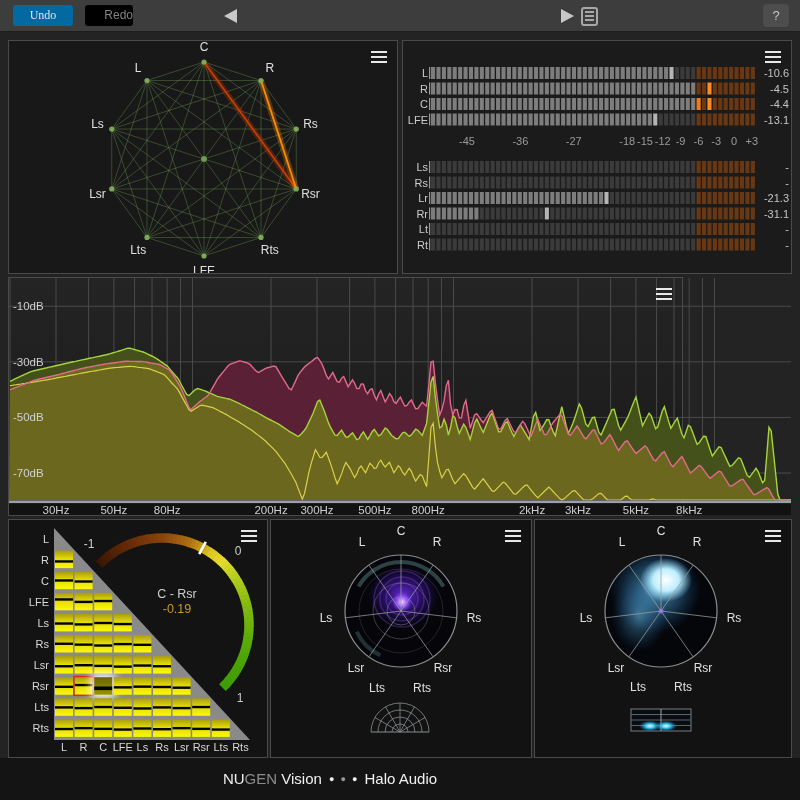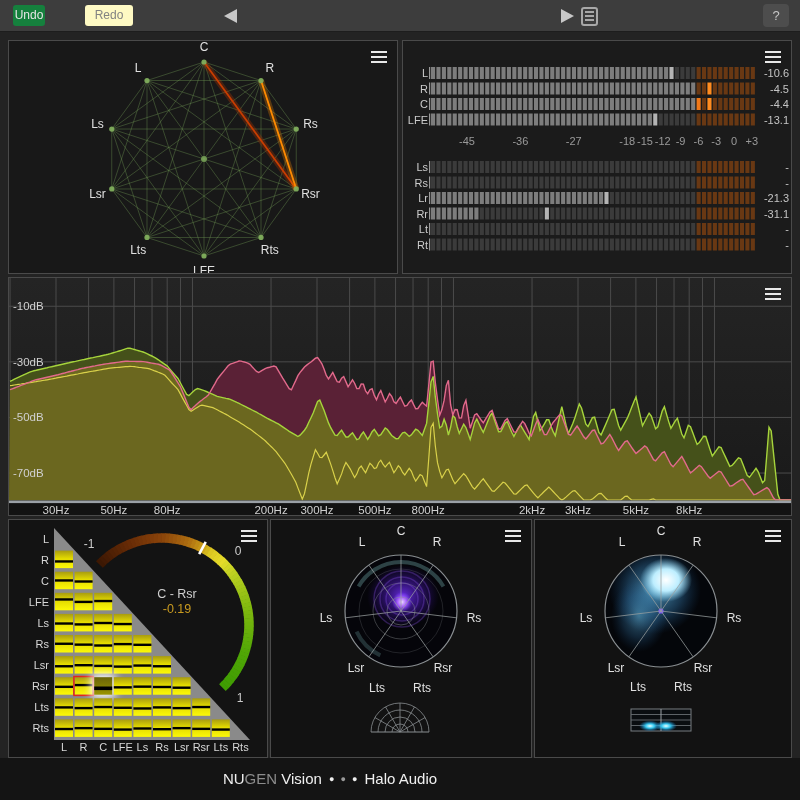--- a/index.html
+++ b/index.html
@@ -1,32 +1,32 @@
 <!DOCTYPE html>
 <html><head>
 <meta charset="utf-8">
 <style>
   html,body{margin:0;padding:0;background:#252525;width:800px;height:800px;overflow:hidden;
     font-family:"Liberation Sans",sans-serif;-webkit-font-smoothing:antialiased;}
   #app{position:relative;width:800px;height:800px;background:#232323;}
   
   #toolbar{position:absolute;left:0;top:0;width:800px;height:31px;background:#3d3d3d;border-bottom:1px solid #1d1d1d;}
   .tbtn{position:absolute;top:5px;height:21px;border-radius:3px;font-size:12px;line-height:21px;text-align:center;cursor:default;}
-  #undo-btn{left:13px;width:32px;background:#15803d;color:#e4e4e4;}
-  #redo-btn{left:85px;width:48px;background:#fef9c3;color:#828282;}
+  #undo-btn{left:13px;width:60px;background:#0369a1;color:#e4e4e4;font-family:Liberation Serif, serif;}
+  #redo-btn{left:85px;width:48px;background:#000000;color:#828282;text-align:right;}
   #help-btn{left:763px;top:4px;width:26px;height:23px;background:#4d4d4d;color:#c6c6c6;font-size:13px;line-height:23px;border-radius:4px;}
   #back-icon{position:absolute;left:224px;top:9px;width:0;height:0;border-top:7px solid transparent;border-bottom:7px solid transparent;border-right:13px solid #c8c8c8;}
   #play-icon{position:absolute;left:561px;top:9px;width:0;height:0;border-top:7px solid transparent;border-bottom:7px solid transparent;border-left:13px solid #c8c8c8;}
   #list-icon{position:absolute;left:581px;top:7px;width:13px;height:15px;border:2px solid #a8a8a8;border-radius:3px;}
   #list-icon i{display:block;height:2px;background:#a8a8a8;margin:2px 2px 0 2px;}
   
   .panel{position:absolute;border:1px solid #4a4a4a;box-sizing:border-box;background:#1c1c1c;}
   #panel-web{left:8px;top:40px;width:390px;height:234px;background:#181818;}
   #panel-meters{left:402px;top:40px;width:390px;height:234px;background:#1b1b1b;}
-  #panel-spectrum{left:8px;top:277px;width:784px;height:239px;background:linear-gradient(#242424,#191919);}
+  #panel-spectrum{left:8px;top:277px;width:675px;height:239px;background:linear-gradient(#242424,#191919);}
   #panel-matrix{left:8px;top:519px;width:260px;height:239px;background:#131313;}
   #panel-scope1{left:270px;top:519px;width:262px;height:239px;background:#121212;}
   #panel-scope2{left:534px;top:519px;width:258px;height:239px;background:#121212;}
   .hamb{position:absolute;right:10px;top:10px;width:16px;height:12px;cursor:default;}
   .hamb i{display:block;height:2px;background:#e8e8e8;margin-bottom:3px;}
   svg{display:block;}
   svg text{font-family:"Liberation Sans",sans-serif;}
   
   #footer{position:absolute;left:0;top:758px;width:800px;height:42px;background:#141414;}
   #brand{position:absolute;left:0;top:0;width:660px;height:42px;text-align:center;line-height:42px;font-size:15px;color:#f0f0f0;}

